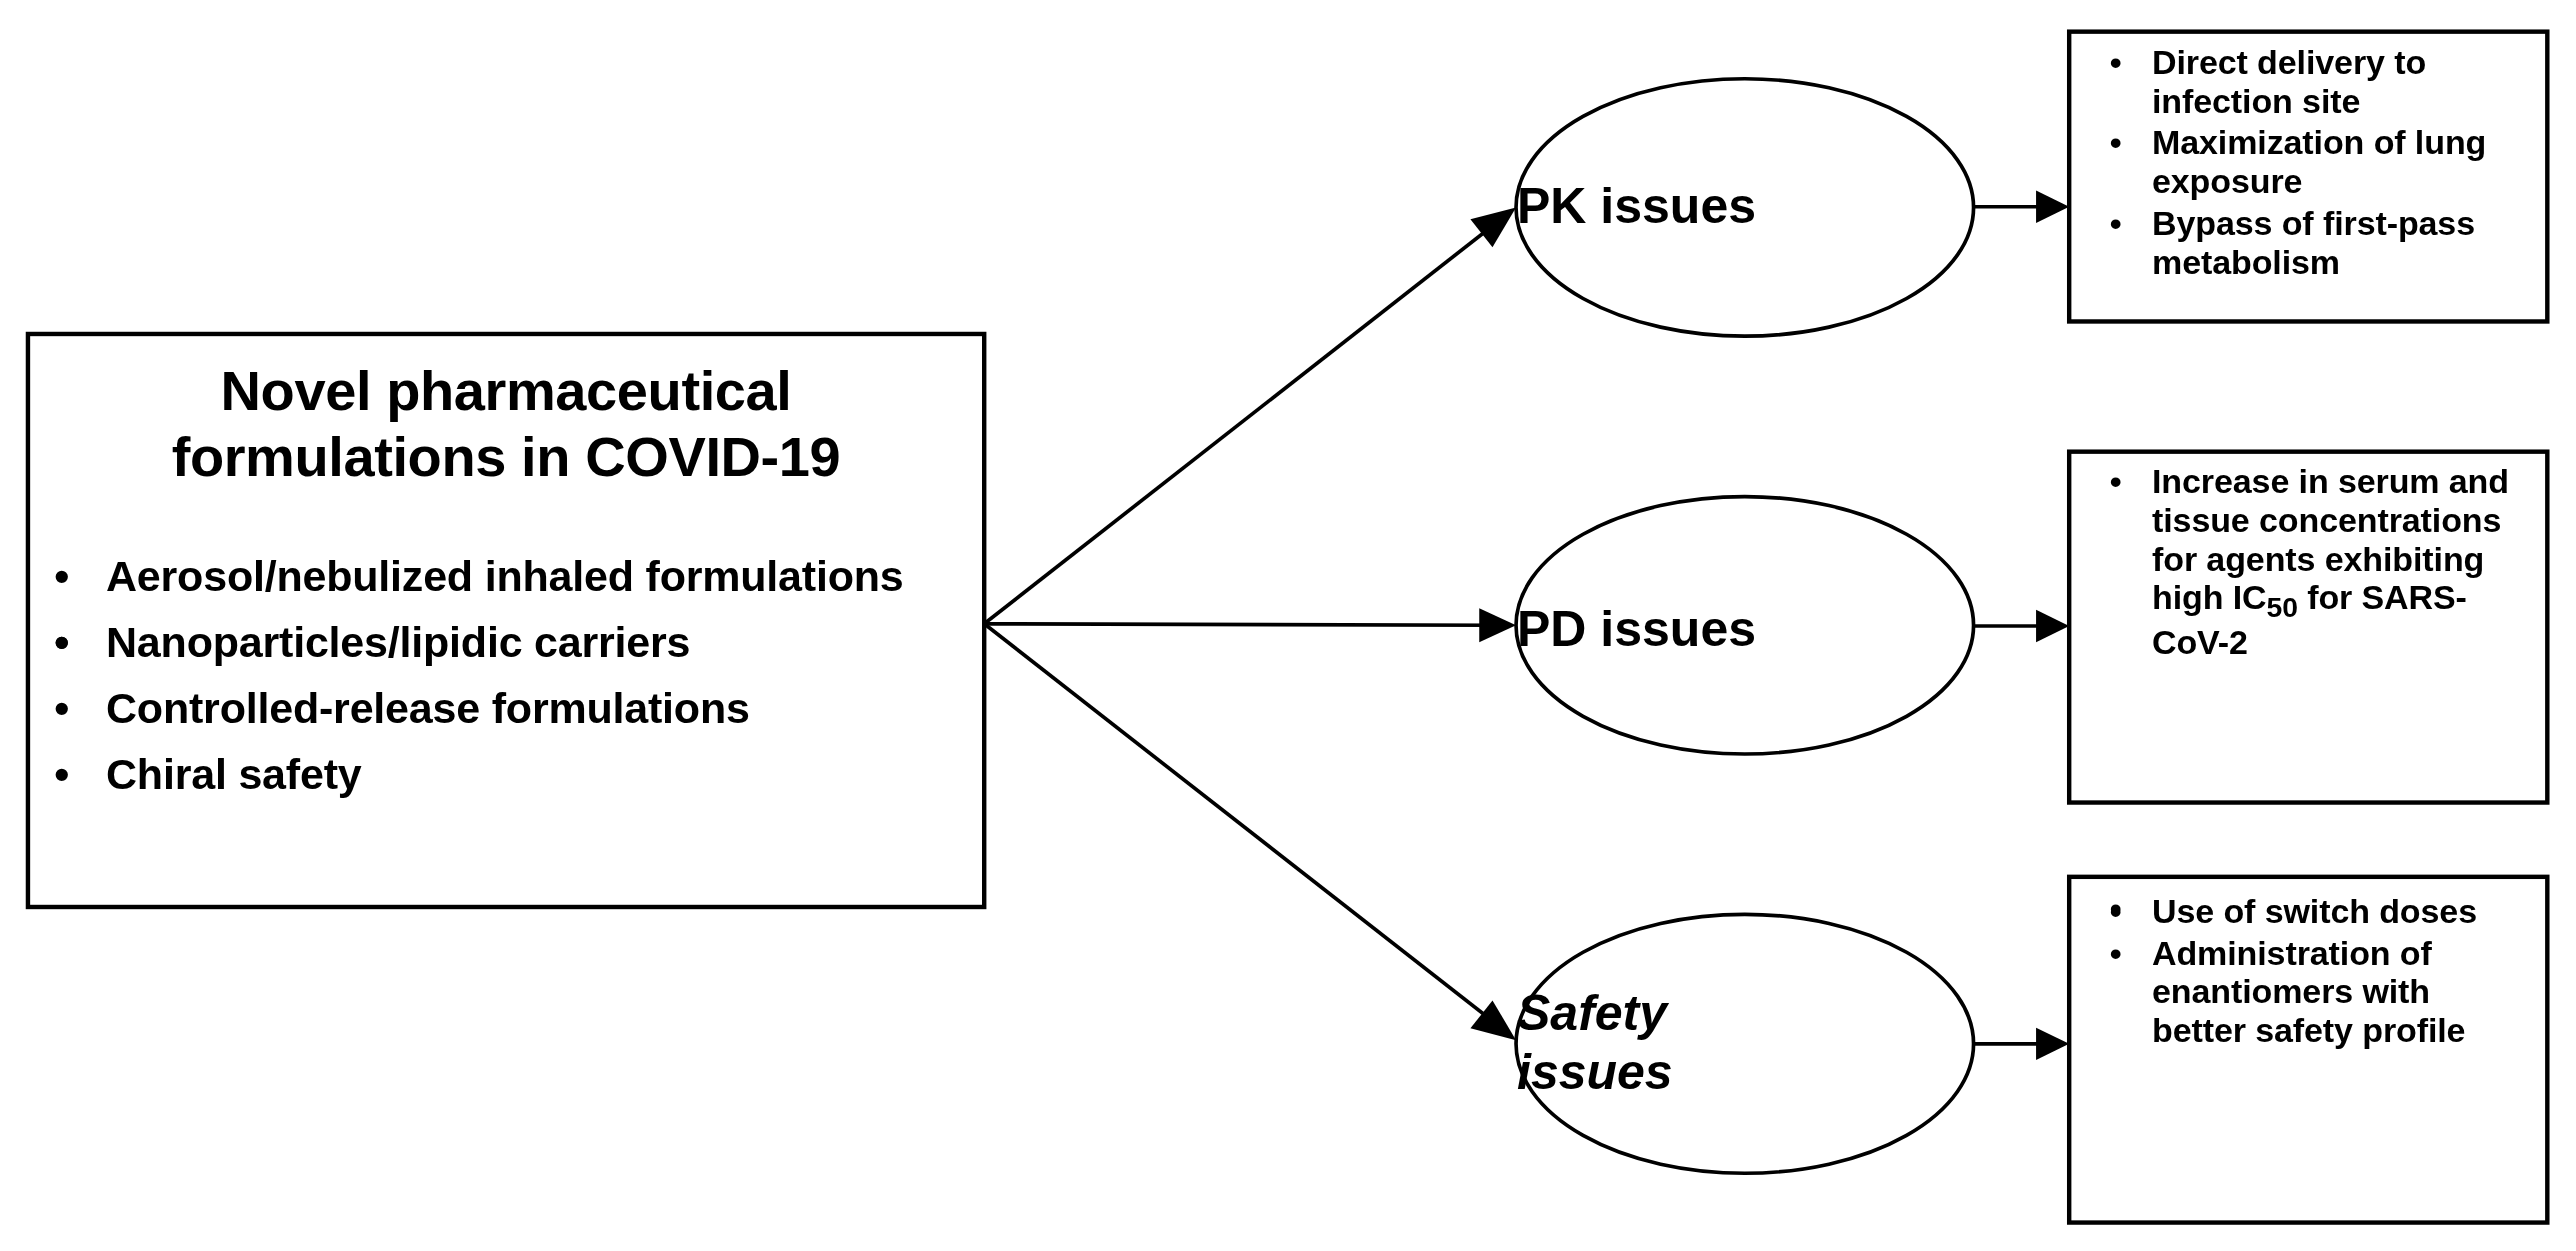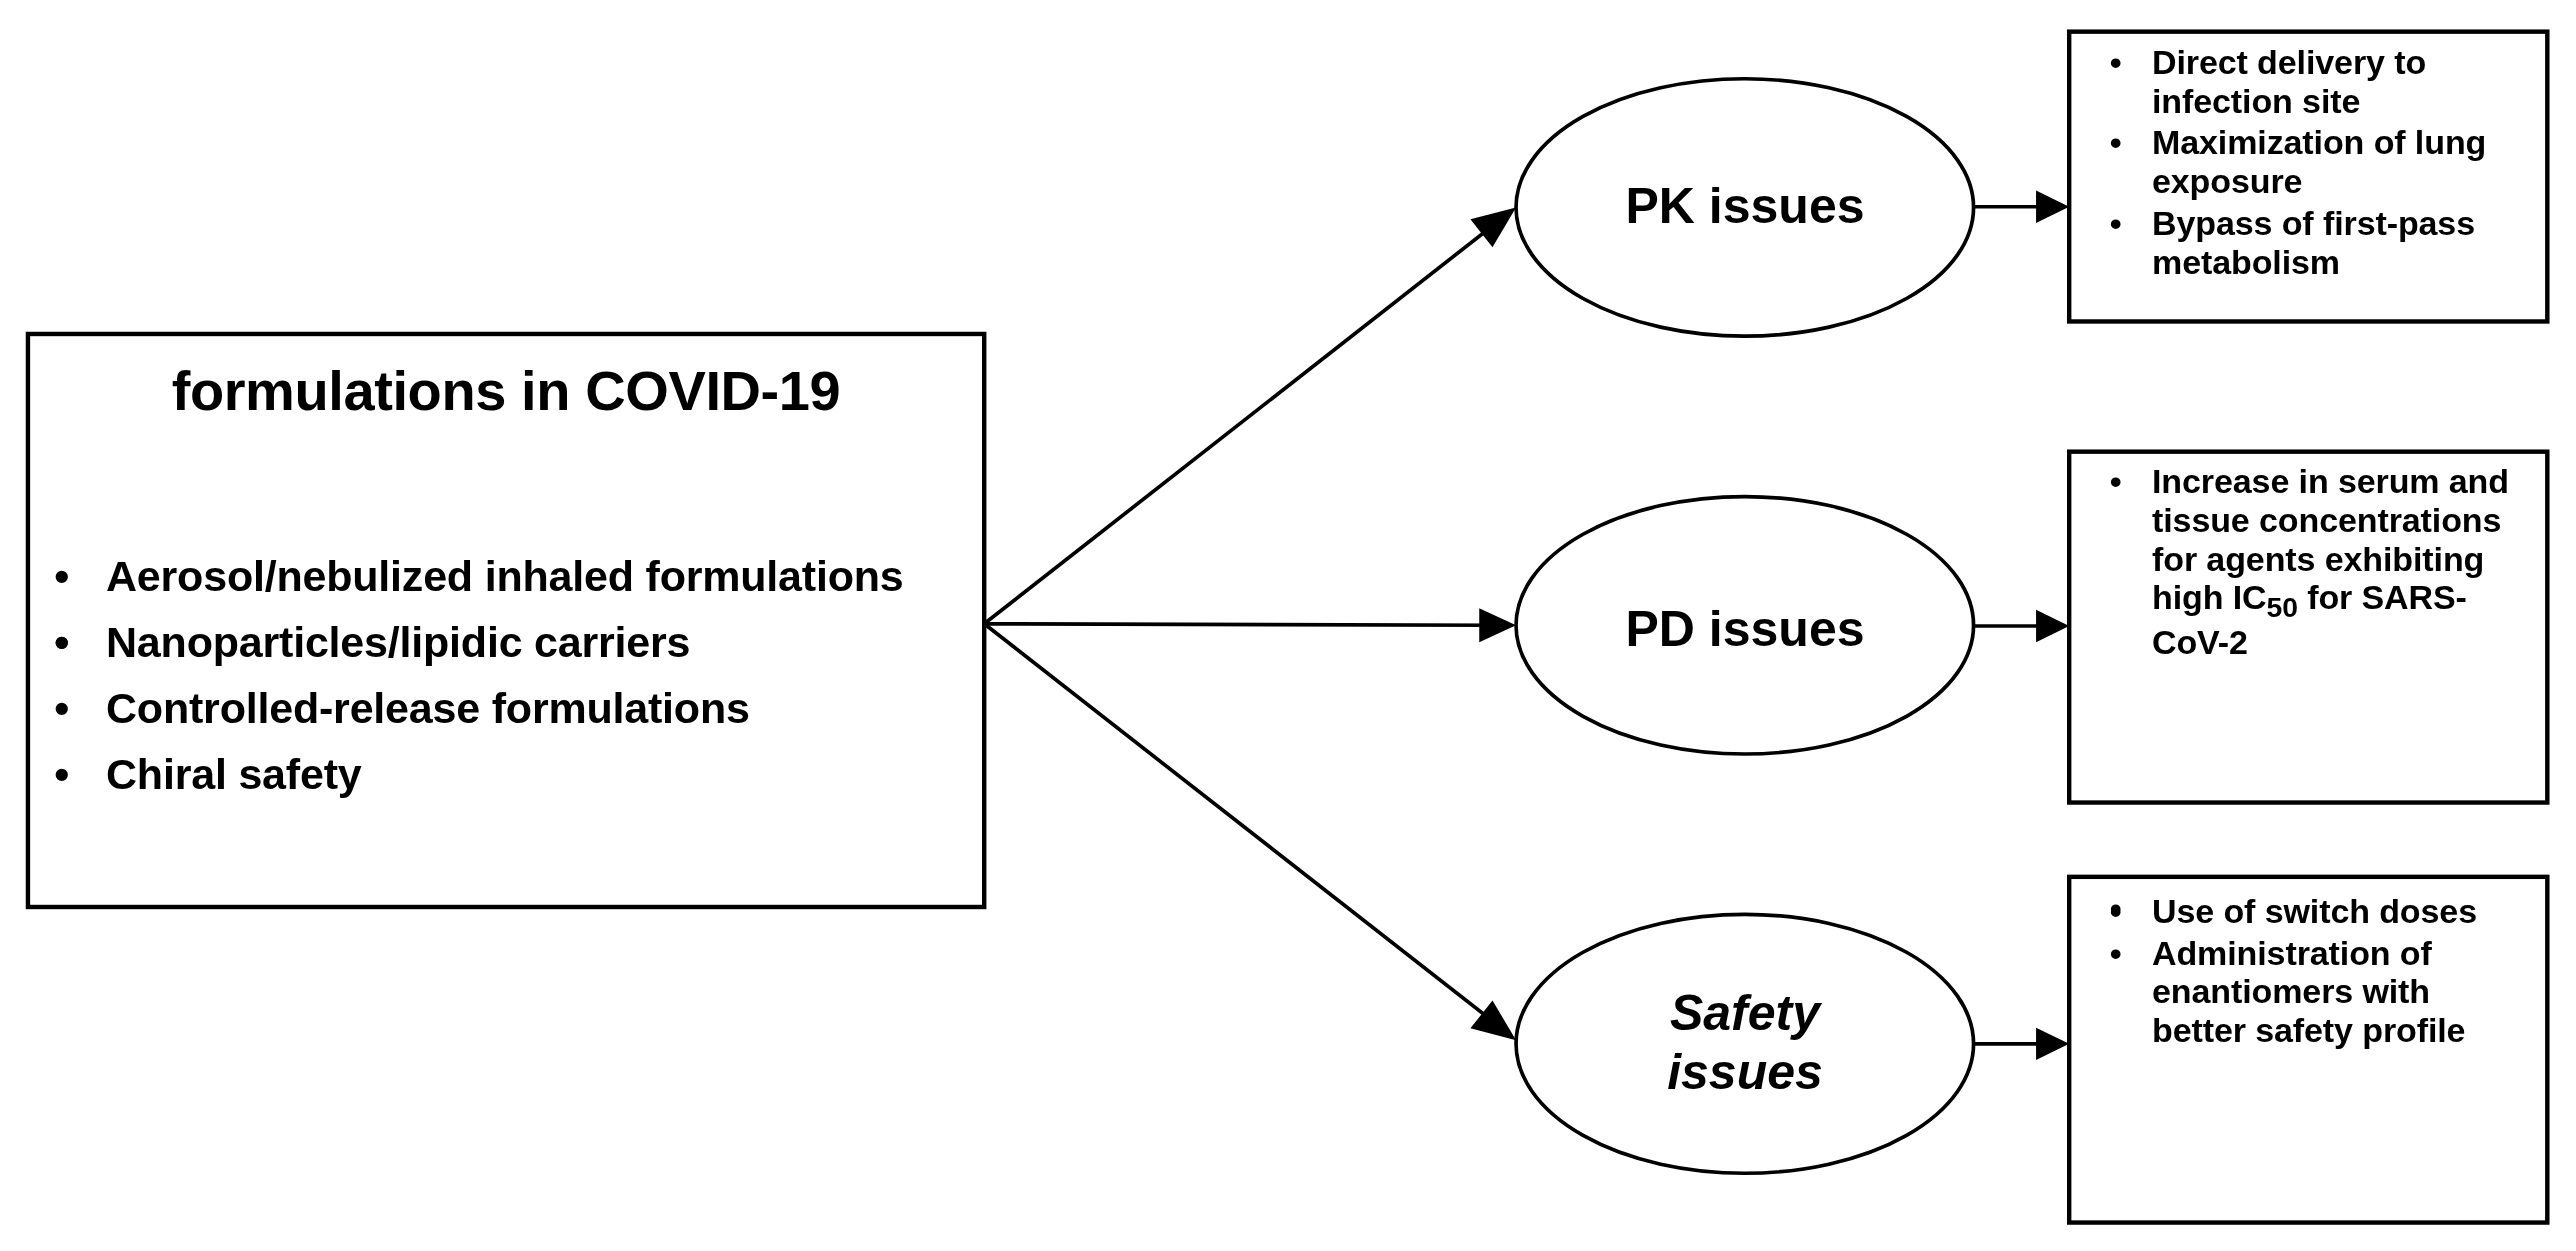--- a/index.html
+++ b/index.html
@@ -93,21 +93,21 @@
   .main-list li .bullet-dot {
     position: absolute;
     left: 10.3px;
     top: 0;
     font-size: 43px;
     line-height: 1.0;
   }
 
   .ellipse-label {
     position: absolute;
-    text-align: center;
+    text-align: left;
     font-size: 50px;
     font-weight: bold;
     color: #000000;
     line-height: 1.18;
     width: 456px;
   }
   #ellipse-label-pk  { left: 1517px; top: 177px; }
   #ellipse-label-pd  { left: 1517px; top: 600px; }
   #ellipse-label-safety { left: 1517px; top: 984px; font-style: italic; }
   #ellipse-label-safety { top: 984px; }
@@ -185,20 +185,21 @@
     <g>
       <line class="connector" x1="2683" y1="1419" x2="2786" y2="1419"></line>
       <polygon class="arrow-head" points="2813,1419 2768,1397 2768,1441"></polygon>
     </g>
 
   </svg>
 
   <div class="text-layer">
 
     <div class="main-title">
+      <div>Novel pharmaceutical</div>
       <div>formulations in COVID-19</div>
     </div>
 
     <ul class="main-list">
       <li>
         <span class="bullet-dot">•</span>
         <span>Aerosol/nebulized inhaled formulations</span>
       </li>
       <li>
         <span class="bullet-dot">•</span>

